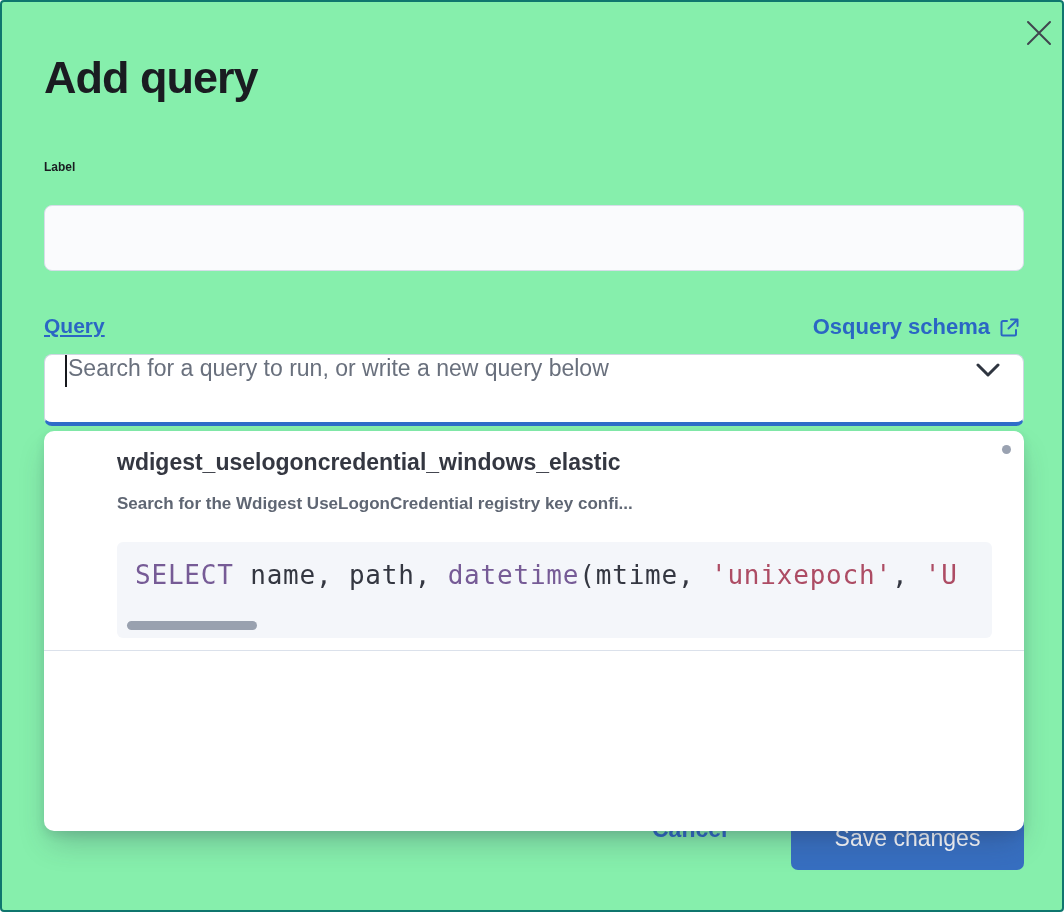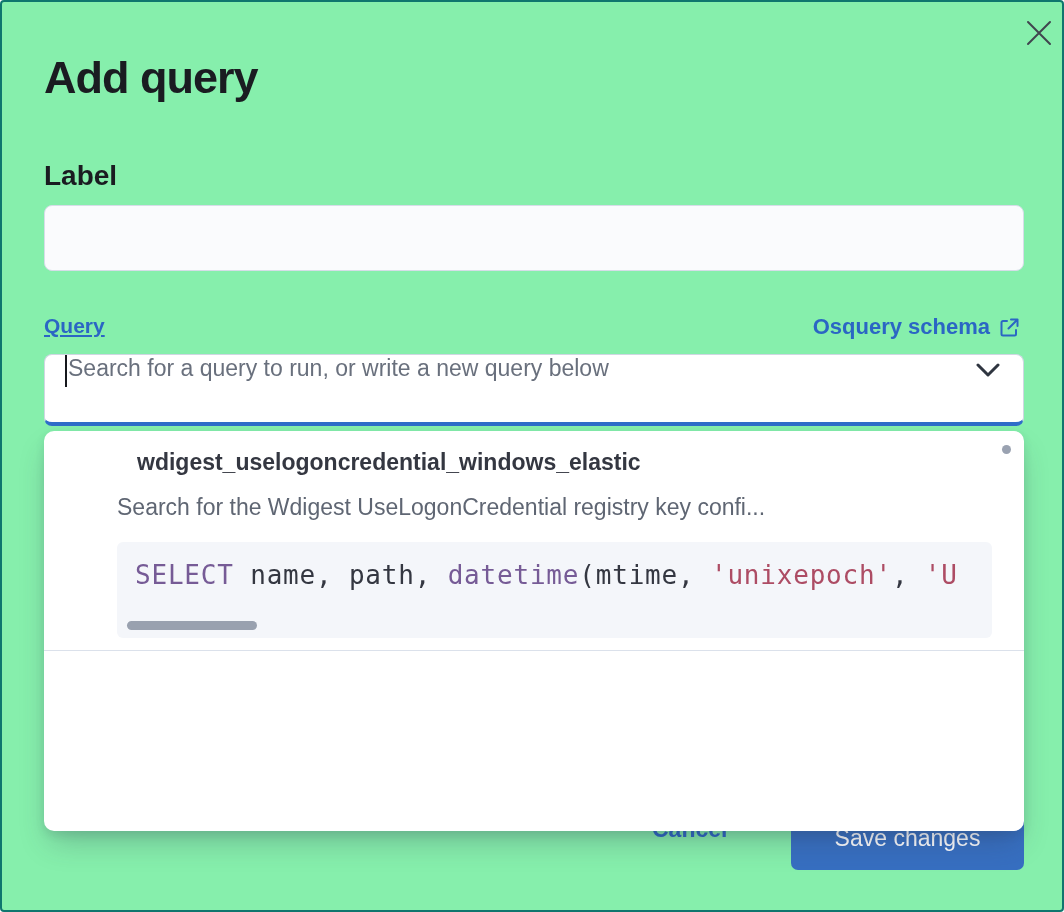--- a/index.html
+++ b/index.html
@@ -8,21 +8,21 @@
     position:relative; width:1064px; height:912px; background:#86efac;
     border:2px solid #0f766e; border-radius:4px; overflow:hidden;
   }
   
   .close-btn { position:absolute; top:14px; left:1020px; width:34px; height:34px; cursor:pointer;
     display:flex; align-items:center; justify-content:center; }
   
   .modal-title { position:absolute; left:42px; top:50px; font-size:45px; font-weight:700;
     color:#1a1c21; letter-spacing:-1px; }
   
-  .field-label { position:absolute; left:42px; top:158px; font-size:28px; font-weight:700; color:#1a1c21; }
+  .field-label { position:absolute; left:42px; top:158px; font-size:12px; font-weight:700; color:#1a1c21; }
   .label-input { position:absolute; left:42px; top:203px; width:980px; height:66px;
     background:#fafbfd; border:1px solid #d6dde8; border-radius:8px; outline:none;
     font-size:23px; color:#343741; padding:0 20px; font-family:"Liberation Sans", sans-serif; }
   
   .query-label { position:absolute; left:42px; top:312px; font-size:21px; font-weight:700; color:#2b66c4;text-decoration:underline; }
   .schema-link { position:absolute; top:312px; right:42px; display:flex; align-items:center; gap:9px;
     font-size:22px; font-weight:700; color:#2b66c4; text-decoration:none; cursor:pointer;margin-left:18px; }
   
   .combobox { position:absolute; left:42px; top:352px; width:980px; height:72px; background:#ffffff;
     border:1px solid #cfd7e2; border-bottom:4px solid #2f6dc9; border-radius:8px;
@@ -34,27 +34,27 @@
   .dropdown-panel { position:absolute; left:42px; top:429px; width:980px; height:400px; background:#ffffff;
     border-radius:10px; box-shadow:0 16px 30px -6px rgba(45,55,75,0.28), 0 4px 10px rgba(45,55,75,0.12);
     overflow:hidden; z-index:10; }
   .v-scroll-dot { position:absolute; top:14px; right:13px; width:9px; height:9px; border-radius:50%;
     background:#9aa2b1; }
   .option { position:absolute; left:0; width:100%; cursor:pointer; }
   .option-1 { top:0; height:220px; }
   .option-2 { top:221px; height:179px; }
   .option-title { position:absolute; left:73px; font-size:23px; font-weight:700; color:#343741;
     white-space:nowrap; }
-  .option-desc { position:absolute; left:73px; font-size:23px; color:#5f6673; white-space:nowrap; }
+  .option-desc { position:absolute; left:73px; font-size:17px; color:#5f6673; white-space:nowrap;font-weight:bold; }
   .option-code { position:absolute; left:73px; width:875px; background:#f4f6fa; border-radius:6px;
     overflow:hidden; white-space:nowrap;
     font-family:"DejaVu Sans Mono","Liberation Mono",monospace; font-size:26px; letter-spacing:0.8px; }
   .option-code .code-line { position:absolute; left:18px; top:18px; white-space:pre; }
   .code-1 { top:111px; height:96px;text-decoration:underline; }
-  .t1 { top:18px;margin-left:20px; } .d1 { top:63px; }
+  .t1 { top:18px; } .d1 { top:63px; }
   .h-scroll-thumb { position:absolute; left:10px; bottom:8px; width:130px; height:9px; border-radius:5px;
     background:#99a1af; cursor:pointer; }
   .option-divider { position:absolute; left:0; top:219px; width:100%; height:1px; background:#dbe1eb; }
   .tok-keyword { color:#765b96; }
   .tok-function { color:#765b96; }
   .tok-string { color:#ad4c64; }
   .tok-plain { color:#343741; }
   
   .cancel-btn { position:absolute; left:650px; top:814px; font-size:23px; font-weight:600; color:#2b66c4;
     background:none; border:none; cursor:pointer; z-index:1; font-family:"Liberation Sans", sans-serif; }

